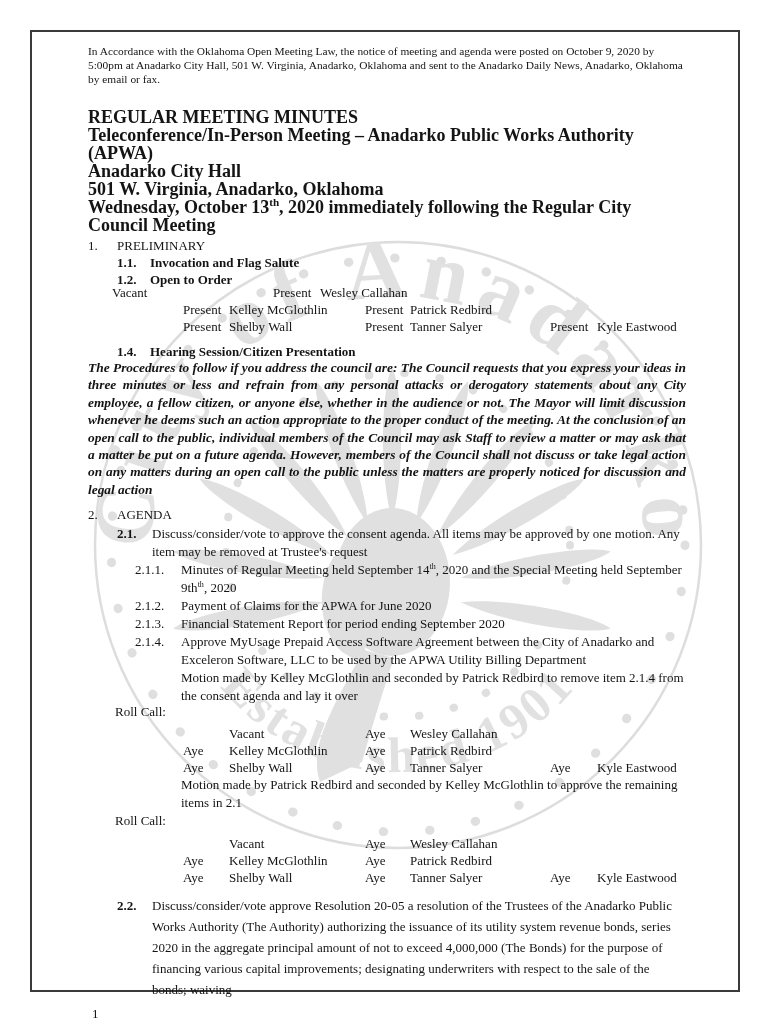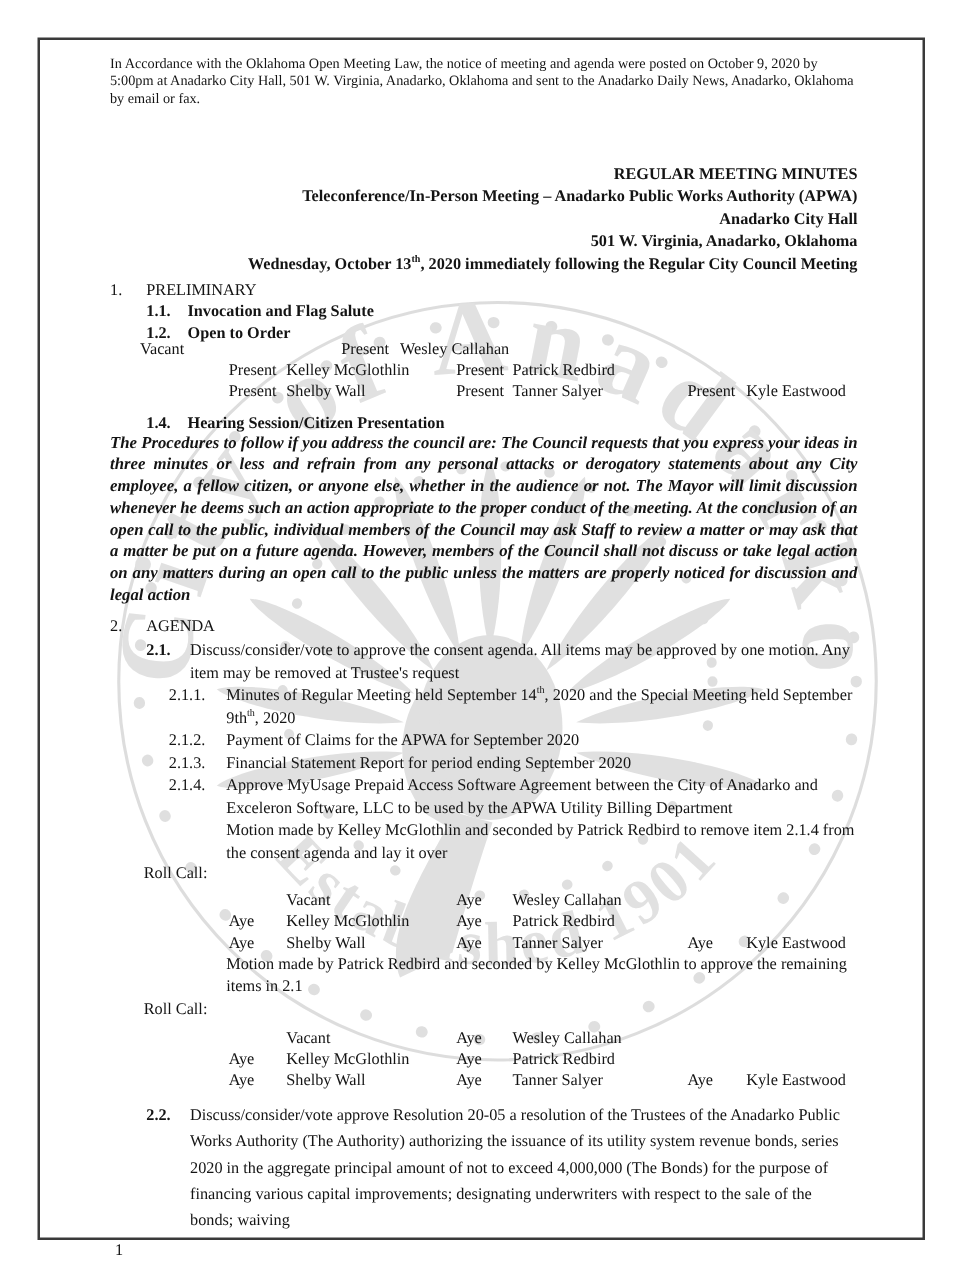--- a/index.html
+++ b/index.html
@@ -7,21 +7,21 @@
   body { position:relative; overflow:hidden; font-family:"Liberation Serif","DejaVu Serif",serif; color:#141414; }
 
   .frame { position:absolute; left:30px; top:30px; width:710px; height:962px; border:2px solid #3a3a3a; }
 
   .watermark { position:absolute; left:0; top:0; pointer-events:none; opacity:.55; }
 
   .content { position:absolute; left:88px; top:44px; width:598px; font-size:13px; line-height:17px; }
 
   .notice { font-size:11.4px; line-height:14px; }
 
-  .title-block { margin-top:44px; text-align:right; font-weight:bold; font-size:13px; line-height:18px; }
+  .title-block { margin-top:22px; text-align:left; font-weight:bold; font-size:18px; line-height:18px; }
   sup { font-size:.62em; vertical-align:super; line-height:0; }
 
   .h-sec { margin-top:3px; font-weight:normal; padding-left:29px; text-indent:-29px; }
   .h-sec .num { display:inline-block; width:29px; text-indent:0; }
 
   .item-l1b { font-weight:bold; padding-left:64px; text-indent:-35px; }
   .item-l1b .num { display:inline-block; width:33px; text-indent:0; }
 
   .item-l1 { padding-left:64px; text-indent:-35px; line-height:18px; }
   .item-l1 .num { display:inline-block; width:35px; text-indent:0; font-weight:bold; }
@@ -130,21 +130,21 @@
   <p class="item-l1b i14"><span class="num">1.4.</span><span>Hearing Session/Citizen Presentation</span></p>
 
   <p class="procedures">The Procedures to follow if you address the council are:  The Council requests that you express your ideas in three minutes or less and refrain from any personal attacks or derogatory statements about any City employee, a fellow citizen, or anyone else, whether in the audience or not.  The Mayor will limit discussion whenever he deems such an action appropriate to the proper conduct of the meeting.  At the conclusion of an open call to the public, individual members of the Council may ask Staff to review a matter or may ask that a matter be put on a future agenda.  However, members of the Council shall not discuss or take legal action on any matters during an open call to the public unless the matters are properly noticed for discussion and legal action</p>
 
   <p class="h-sec h-sec2"><span class="num">2.</span><span>AGENDA</span></p>
 
   <p class="item-l1 item21"><span class="num">2.1.</span><span>Discuss/consider/vote to approve the consent agenda.  All items may be approved by one motion. Any item may be removed at Trustee's request</span></p>
 
   <p class="item-l2"><span class="num">2.1.1.</span><span>Minutes of Regular Meeting held September 14</span><sup>th</sup><span>, 2020 and the Special Meeting held September 9th</span><sup>th</sup><span>, 2020</span></p>
 
-  <p class="item-l2"><span class="num">2.1.2.</span><span>Payment of Claims for the APWA for September 2020</span></p>
+  <p class="item-l2"><span class="num">2.1.2.</span><span>Payment of Claims for the APWA for June 2020</span></p>
 
   <p class="item-l2"><span class="num">2.1.3.</span><span>Financial Statement Report for period ending September 2020</span></p>
 
   <p class="item-l2"><span class="num">2.1.4.</span><span>Approve MyUsage Prepaid Access Software Agreement between the City of Anadarko and Exceleron Software, LLC to be used by the APWA Utility Billing Department</span></p>
 
   <p class="motion">Motion made by Kelley McGlothlin and seconded by Patrick Redbird to remove item 2.1.4 from the consent agenda and lay it over</p>
 
   <p class="rclabel rclabel1">Roll Call:</p>
 
   <div class="rc-table vote1">

